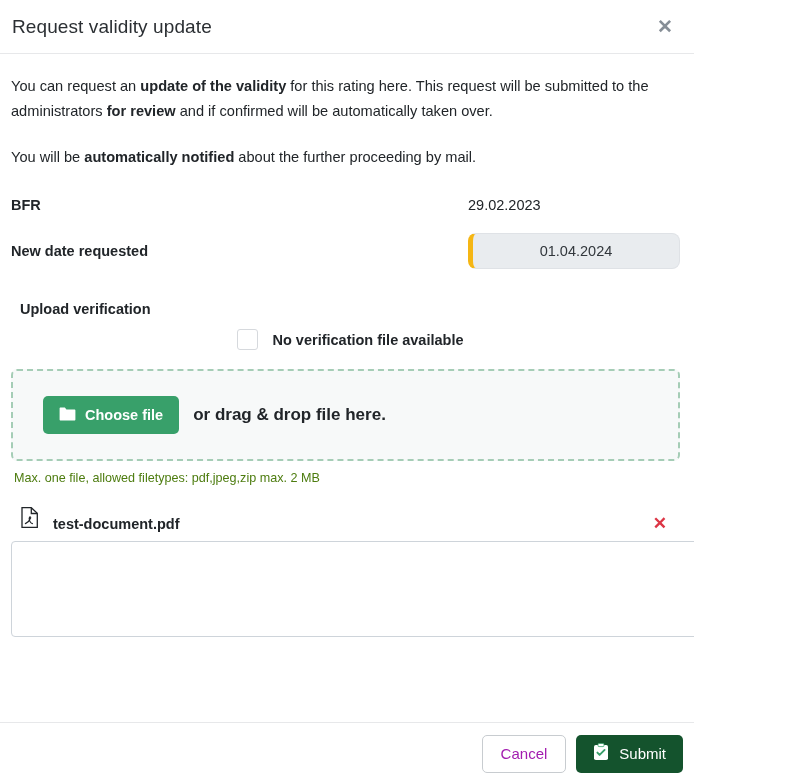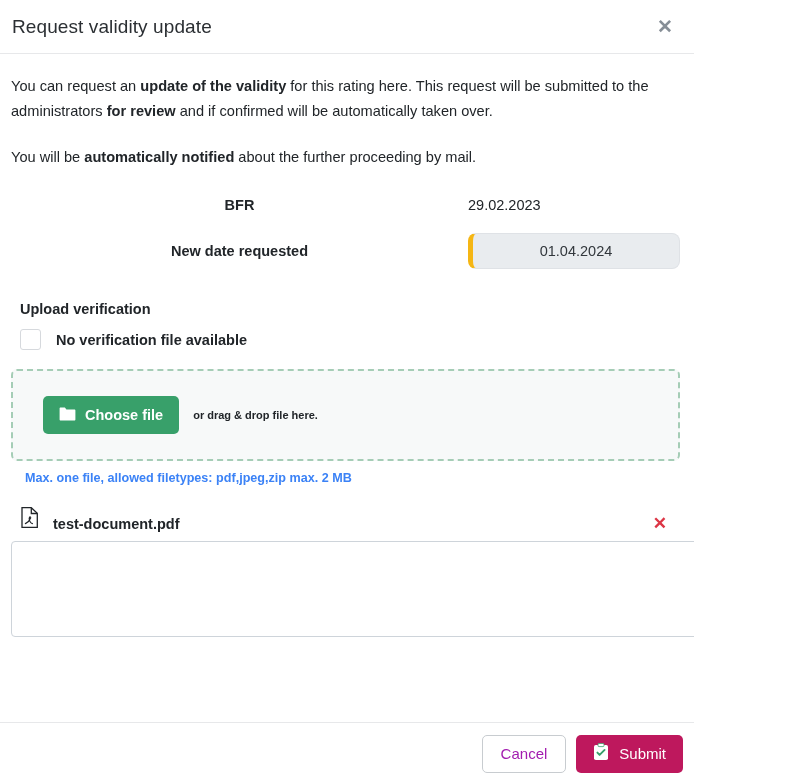--- a/index.html
+++ b/index.html
@@ -75,21 +75,20 @@
     margin-top: 21px;
     margin-bottom: 0;
   }
   .para b { font-weight: bold; }
 
   
   .field-row {
     display: flex;
     align-items: center;
     margin-top: 20px;
-    text-align: center;
   }
   .field-row.first { margin-top: 27px; }
   .field-label {
     width: 457px;
     font-size: 14.5px;
     font-weight: bold;
     color: #212529;
     flex-shrink: 0;
   }
   .field-static {
@@ -115,20 +114,21 @@
   
   .upload-title {
     font-size: 14.5px;
     font-weight: bold;
     margin: 32px 0 0 9px;
   }
   .checkbox-row {
     display: flex;
     align-items: center;
     margin: 12px 0 0 9px;
+    justify-content: center;
   }
   .checkbox {
     width: 21px;
     height: 21px;
     border: 1px solid #d6d9dd;
     border-radius: 3px;
     background: #fff;
     box-sizing: border-box;
     cursor: pointer;
     flex-shrink: 0;
@@ -164,30 +164,29 @@
     align-items: center;
     gap: 9px;
     font-size: 14.5px;
     font-weight: bold;
     cursor: pointer;
     font-family: "Liberation Sans", sans-serif;
   }
   .folder-ico { display: block; }
   .drop-text {
     margin-left: 14px;
-    font-size: 11px;
+    font-size: 17px;
     font-weight: bold;
     color: #212529;
   }
   .upload-hint {
     margin-top: 10px;
-    margin-left: 14px;
+    margin-left: 3px;
     font-size: 12.6px;
-    color: #3b82f6;
-    font-weight: bold;
+    color: #4d7c0f;
   }
 
   .file-row {
     display: flex;
     align-items: flex-end;
     margin-top: 22px;
     padding: 0 10px 0 10px;
   }
   .file-ico { flex-shrink: 0; display: block; }
   .file-name {
@@ -250,21 +249,21 @@
     color: #a21caf;
     border: 1px solid #c8ccd0;
     border-radius: 5px;
     height: 38px;
     padding: 0 18px;
     font-size: 15px;
     cursor: pointer;
     font-family: "Liberation Sans", sans-serif;
   }
   .btn-submit {
-    background: #be185d;
+    background: #14532d;
     color: #ffffff;
     border: none;
     border-radius: 5px;
     height: 38px;
     padding: 0 17px;
     display: inline-flex;
     align-items: center;
     gap: 10px;
     font-size: 15px;
     cursor: pointer;

